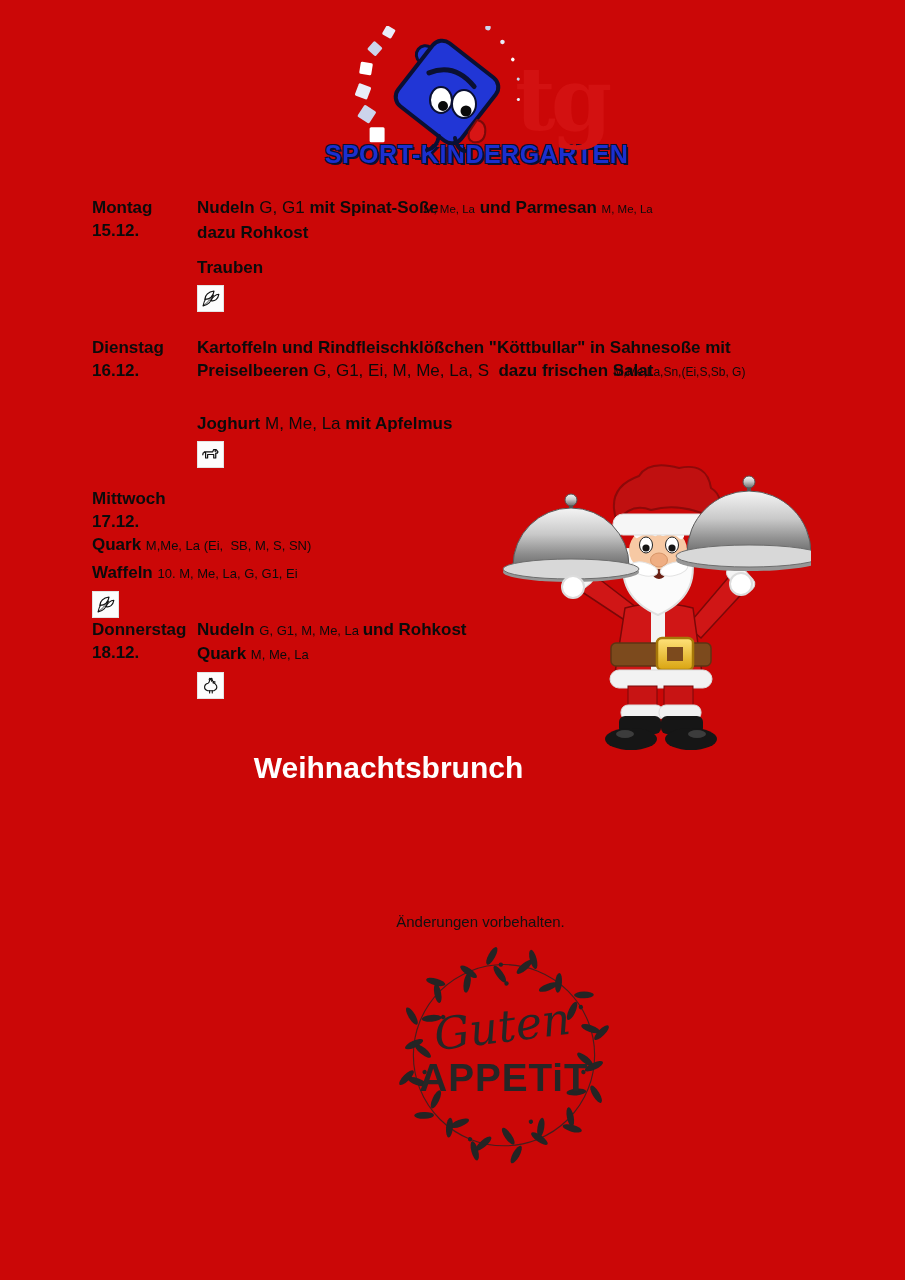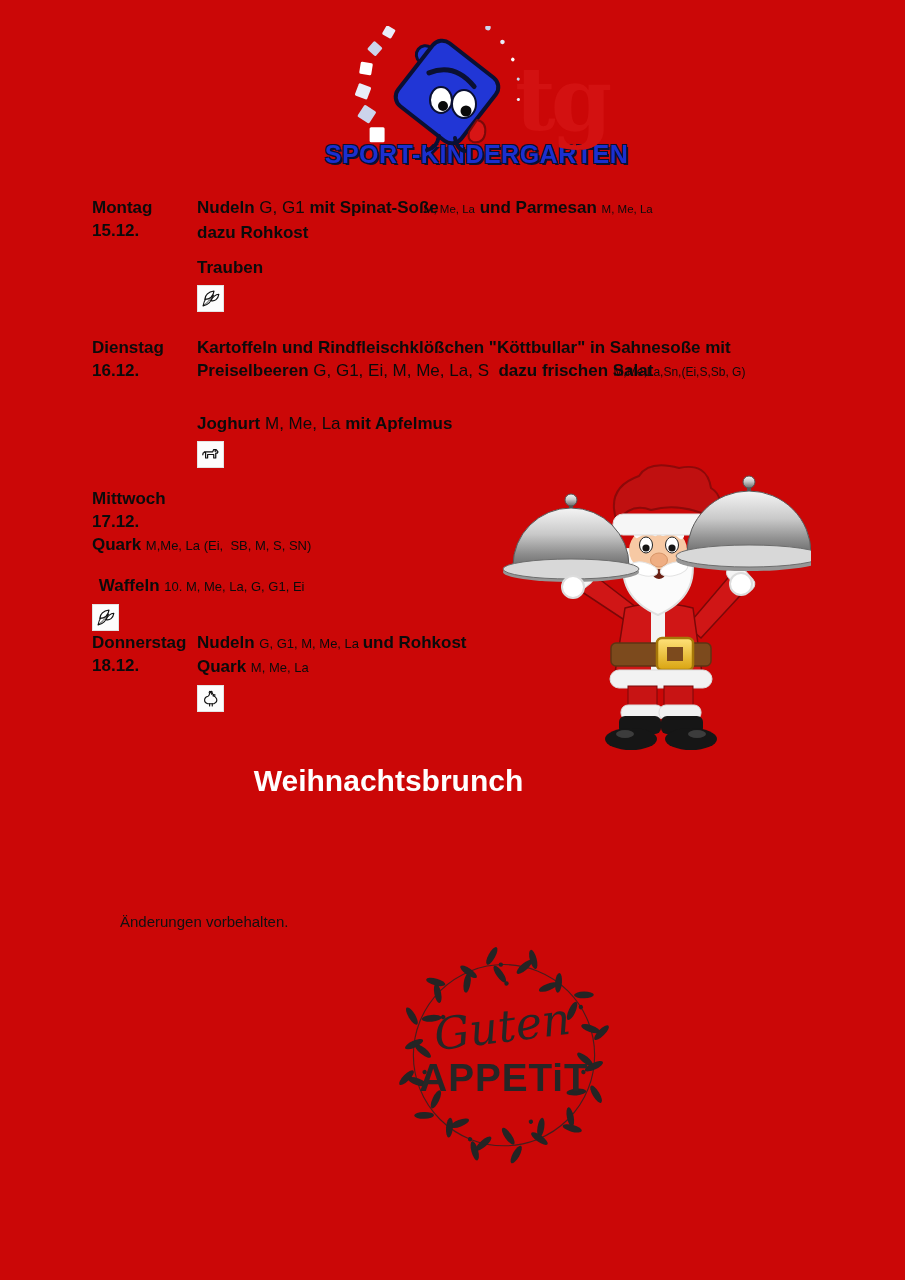--- a/index.html
+++ b/index.html
@@ -33,21 +33,21 @@
   .menu { margin-top:27px; }
   .menu-row { display:flex; align-items:flex-start; padding-left:92px; }
   .menu-row:nth-child(1){ min-height:140px; }
   .menu-row:nth-child(2){ min-height:151px; }
   .menu-row:nth-child(3){ min-height:117px;flex-direction:column; }
   .menu-row:nth-child(4){ min-height:138px; }
   .day-cell { width:105px; flex:none; font-weight:bold; font-size:17px; line-height:23px; }
   .content-cell { flex:1; font-size:17px; line-height:23px; white-space:pre-wrap; padding-right:60px; }
   .meal-line { min-height:23px; }
   .gap-small  { margin-top:12px; }
-  .gap-medium { margin-top:17px;text-align:center; }
+  .gap-medium { margin-top:4px; }
   .gap-large  { margin-top:28px; }
   .gap-xlarge { }
   .seg-b { font-weight:bold; }
   .seg-r { font-weight:normal; }
   .seg-s { font-size:11.5px; }
   .seg-m { font-size:13px; }
   .seg-so1 { font-size:11.5px; margin-left:-15px; }
   .seg-so2 { font-size:12px;  margin-left:-40px; }
   .icon-box {
     width:27px; height:27px; background:#fdfdfd; border:1px solid #e3e3e3;
@@ -57,21 +57,21 @@
   .center-text {
     font-size:30px; font-weight:bold; color:#ffffff;
     text-align:center; margin-top:0px; padding-right:160px;
   }
 
   
   .santa { position:absolute; left:501px; top:458px; }
 
   
   .footer { position:absolute; top:913px; left:0; width:905px; }
-  .note { text-align:left; padding-left:120px; font-size:15px; color:#111; }
+  .note { text-align:center; padding-left:56px; font-size:15px; color:#111; }
   .wreath-wrap { margin-top:10px; display:flex; justify-content:center; padding-left:102px; }
 </style>
 </head>
 <body>
 
 <div class="page">
 
   <div class="logo-wrap">
     <svg class="logo-svg" width="300" height="128" viewBox="0 0 300 128">
       <g id="logo-dots">

